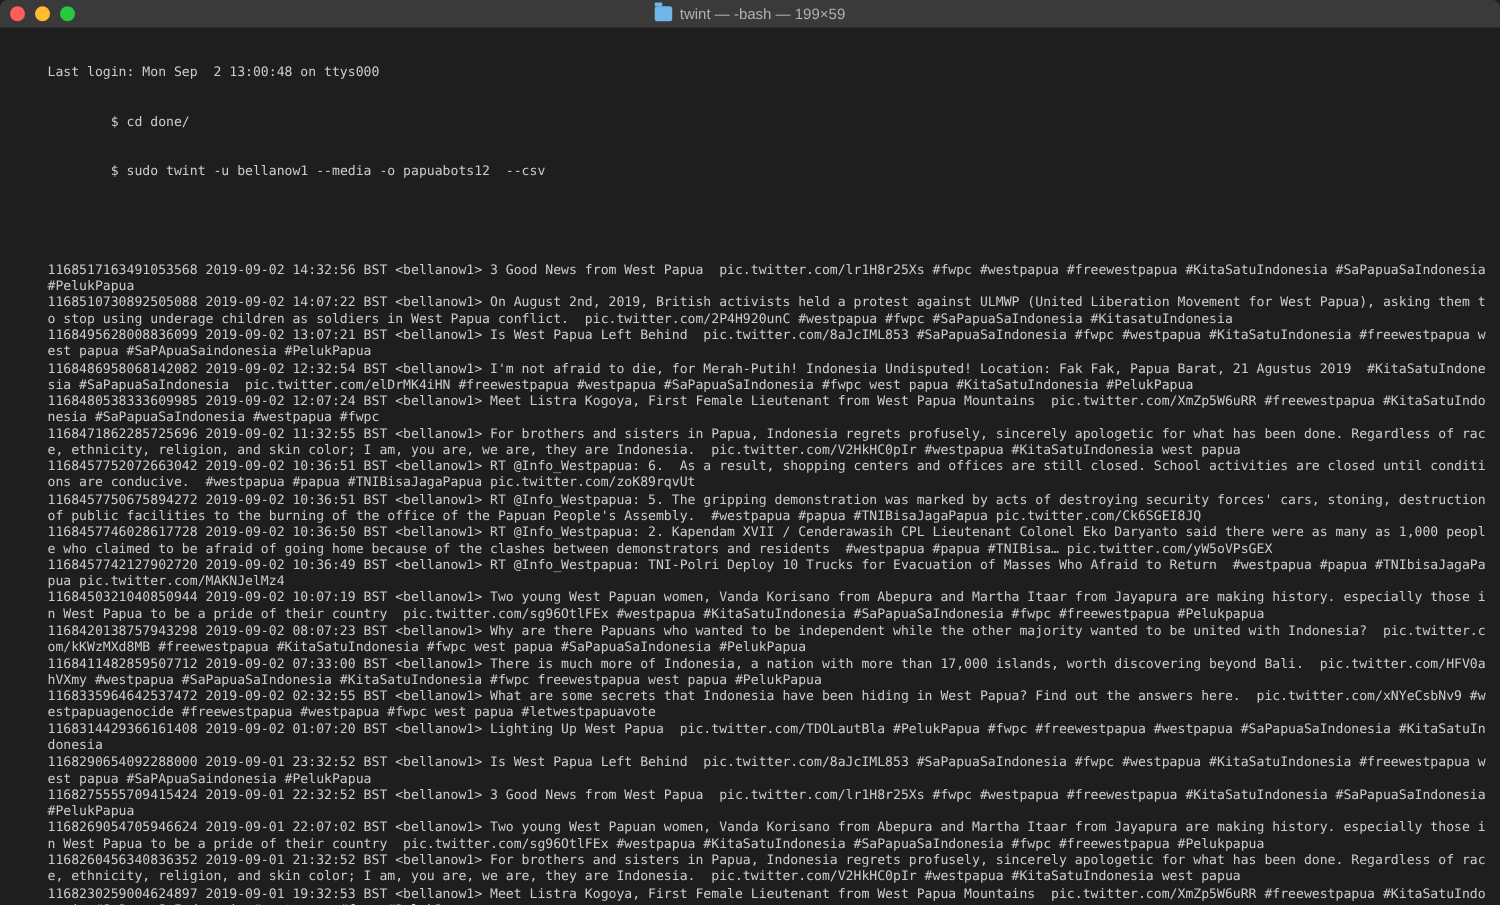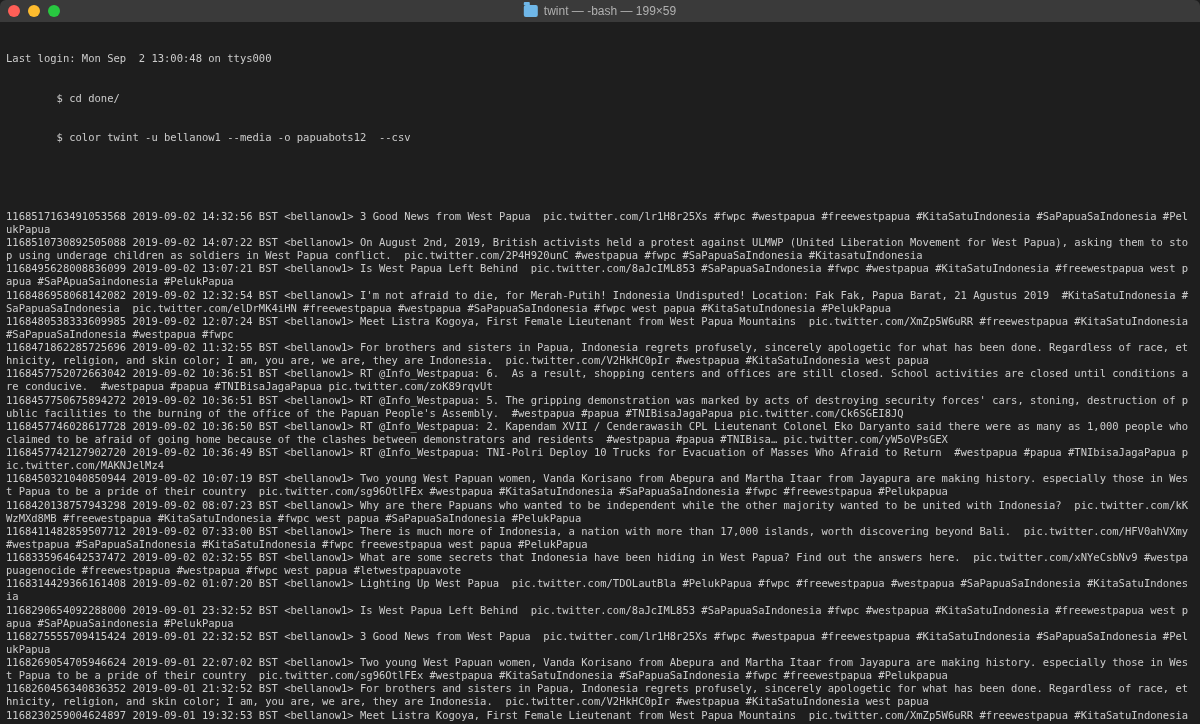--- a/index.html
+++ b/index.html
@@ -69,20 +69,21 @@
     background:#6fb7e8;
     border-radius:1px 1px 0 0;
   }
   .terminal {
     flex: 1;
     padding: 4px 6px;
     overflow: hidden;
     line-height: 1.25;
     white-space: pre-wrap;
     word-break: break-all;
+    margin-left: 32px;
   }
   .line { display:block; }
 </style>
 </head>
 <body>
 
 <div class="window">
   <div class="titlebar">
     <div class="traffic-lights">
       <div class="light red"></div>
@@ -91,17 +92,17 @@
     </div>
     <div class="title">
       <span class="folder-icon"></span>
       <span>twint — -bash — 199×59</span>
     </div>
   </div>
 
   <div class="terminal">
     <span class="line">Last login: Mon Sep  2 13:00:48 on ttys000</span>
     <span class="line">        $ cd done/</span>
-    <span class="line">        $ color twint -u bellanow1 --media -o papuabots12  --csv</span>
+    <span class="line">        $ sudo twint -u bellanow1 --media -o papuabots12  --csv</span>
     <span class="line"> </span>
     <div id="rows-container"><span class="line">1168517163491053568 2019-09-02 14:32:56 BST &lt;bellanow1&gt; 3 Good News from West Papua  pic.twitter.com/lr1H8r25Xs #fwpc #westpapua #freewestpapua #KitaSatuIndonesia #SaPapuaSaIndonesia #PelukPapua</span><span class="line">1168510730892505088 2019-09-02 14:07:22 BST &lt;bellanow1&gt; On August 2nd, 2019, British activists held a protest against ULMWP (United Liberation Movement for West Papua), asking them to stop using underage children as soldiers in West Papua conflict.  pic.twitter.com/2P4H920unC #westpapua #fwpc #SaPapuaSaIndonesia #KitasatuIndonesia</span><span class="line">1168495628008836099 2019-09-02 13:07:21 BST &lt;bellanow1&gt; Is West Papua Left Behind  pic.twitter.com/8aJcIML853 #SaPapuaSaIndonesia #fwpc #westpapua #KitaSatuIndonesia #freewestpapua west papua #SaPApuaSaindonesia #PelukPapua</span><span class="line">1168486958068142082 2019-09-02 12:32:54 BST &lt;bellanow1&gt; I'm not afraid to die, for Merah-Putih! Indonesia Undisputed! Location: Fak Fak, Papua Barat, 21 Agustus 2019  #KitaSatuIndonesia #SaPapuaSaIndonesia  pic.twitter.com/elDrMK4iHN #freewestpapua #westpapua #SaPapuaSaIndonesia #fwpc west papua #KitaSatuIndonesia #PelukPapua</span><span class="line">1168480538333609985 2019-09-02 12:07:24 BST &lt;bellanow1&gt; Meet Listra Kogoya, First Female Lieutenant from West Papua Mountains  pic.twitter.com/XmZp5W6uRR #freewestpapua #KitaSatuIndonesia #SaPapuaSaIndonesia #westpapua #fwpc</span><span class="line">1168471862285725696 2019-09-02 11:32:55 BST &lt;bellanow1&gt; For brothers and sisters in Papua, Indonesia regrets profusely, sincerely apologetic for what has been done. Regardless of race, ethnicity, religion, and skin color; I am, you are, we are, they are Indonesia.  pic.twitter.com/V2HkHC0pIr #westpapua #KitaSatuIndonesia west papua</span><span class="line">1168457752072663042 2019-09-02 10:36:51 BST &lt;bellanow1&gt; RT @Info_Westpapua: 6.  As a result, shopping centers and offices are still closed. School activities are closed until conditions are conducive.  #westpapua #papua #TNIBisaJagaPapua pic.twitter.com/zoK89rqvUt</span><span class="line">1168457750675894272 2019-09-02 10:36:51 BST &lt;bellanow1&gt; RT @Info_Westpapua: 5. The gripping demonstration was marked by acts of destroying security forces' cars, stoning, destruction of public facilities to the burning of the office of the Papuan People's Assembly.  #westpapua #papua #TNIBisaJagaPapua pic.twitter.com/Ck6SGEI8JQ</span><span class="line">1168457746028617728 2019-09-02 10:36:50 BST &lt;bellanow1&gt; RT @Info_Westpapua: 2. Kapendam XVII / Cenderawasih CPL Lieutenant Colonel Eko Daryanto said there were as many as 1,000 people who claimed to be afraid of going home because of the clashes between demonstrators and residents  #westpapua #papua #TNIBisa… pic.twitter.com/yW5oVPsGEX</span><span class="line">1168457742127902720 2019-09-02 10:36:49 BST &lt;bellanow1&gt; RT @Info_Westpapua: TNI-Polri Deploy 10 Trucks for Evacuation of Masses Who Afraid to Return  #westpapua #papua #TNIbisaJagaPapua pic.twitter.com/MAKNJelMz4</span><span class="line">1168450321040850944 2019-09-02 10:07:19 BST &lt;bellanow1&gt; Two young West Papuan women, Vanda Korisano from Abepura and Martha Itaar from Jayapura are making history. especially those in West Papua to be a pride of their country  pic.twitter.com/sg96OtlFEx #westpapua #KitaSatuIndonesia #SaPapuaSaIndonesia #fwpc #freewestpapua #Pelukpapua</span><span class="line">1168420138757943298 2019-09-02 08:07:23 BST &lt;bellanow1&gt; Why are there Papuans who wanted to be independent while the other majority wanted to be united with Indonesia?  pic.twitter.com/kKWzMXd8MB #freewestpapua #KitaSatuIndonesia #fwpc west papua #SaPapuaSaIndonesia #PelukPapua</span><span class="line">1168411482859507712 2019-09-02 07:33:00 BST &lt;bellanow1&gt; There is much more of Indonesia, a nation with more than 17,000 islands, worth discovering beyond Bali.  pic.twitter.com/HFV0ahVXmy #westpapua #SaPapuaSaIndonesia #KitaSatuIndonesia #fwpc freewestpapua west papua #PelukPapua</span><span class="line">1168335964642537472 2019-09-02 02:32:55 BST &lt;bellanow1&gt; What are some secrets that Indonesia have been hiding in West Papua? Find out the answers here.  pic.twitter.com/xNYeCsbNv9 #westpapuagenocide #freewestpapua #westpapua #fwpc west papua #letwestpapuavote</span><span class="line">1168314429366161408 2019-09-02 01:07:20 BST &lt;bellanow1&gt; Lighting Up West Papua  pic.twitter.com/TDOLautBla #PelukPapua #fwpc #freewestpapua #westpapua #SaPapuaSaIndonesia #KitaSatuIndonesia</span><span class="line">1168290654092288000 2019-09-01 23:32:52 BST &lt;bellanow1&gt; Is West Papua Left Behind  pic.twitter.com/8aJcIML853 #SaPapuaSaIndonesia #fwpc #westpapua #KitaSatuIndonesia #freewestpapua west papua #SaPApuaSaindonesia #PelukPapua</span><span class="line">1168275555709415424 2019-09-01 22:32:52 BST &lt;bellanow1&gt; 3 Good News from West Papua  pic.twitter.com/lr1H8r25Xs #fwpc #westpapua #freewestpapua #KitaSatuIndonesia #SaPapuaSaIndonesia #PelukPapua</span><span class="line">1168269054705946624 2019-09-01 22:07:02 BST &lt;bellanow1&gt; Two young West Papuan women, Vanda Korisano from Abepura and Martha Itaar from Jayapura are making history. especially those in West Papua to be a pride of their country  pic.twitter.com/sg96OtlFEx #westpapua #KitaSatuIndonesia #SaPapuaSaIndonesia #fwpc #freewestpapua #Pelukpapua</span><span class="line">1168260456340836352 2019-09-01 21:32:52 BST &lt;bellanow1&gt; For brothers and sisters in Papua, Indonesia regrets profusely, sincerely apologetic for what has been done. Regardless of race, ethnicity, religion, and skin color; I am, you are, we are, they are Indonesia.  pic.twitter.com/V2HkHC0pIr #westpapua #KitaSatuIndonesia west papua</span><span class="line">1168230259004624897 2019-09-01 19:32:53 BST &lt;bellanow1&gt; Meet Listra Kogoya, First Female Lieutenant from West Papua Mountains  pic.twitter.com/XmZp5W6uRR #freewestpapua #KitaSatuIndonesia #SaPapuaSaIndonesia #westpapua #fwpc #PelukPapua</span></div>
   </div>
 </div>
 
 </body></html>

